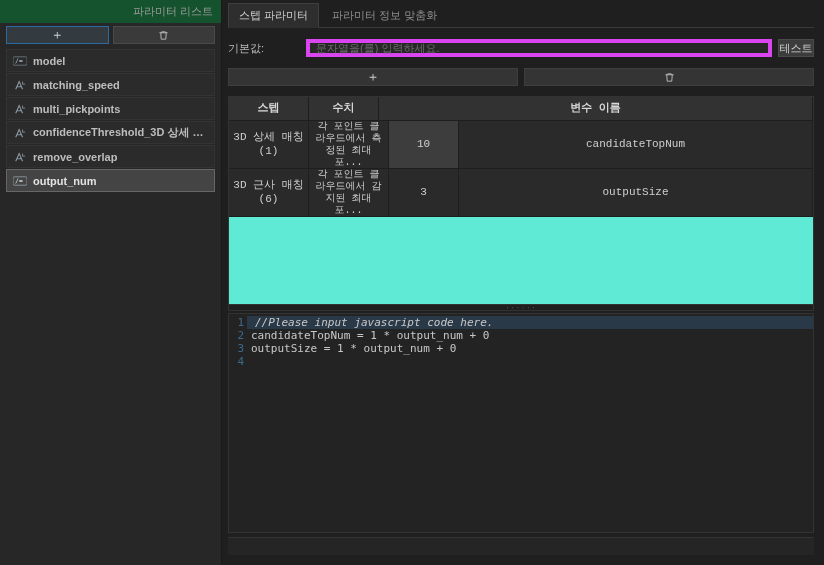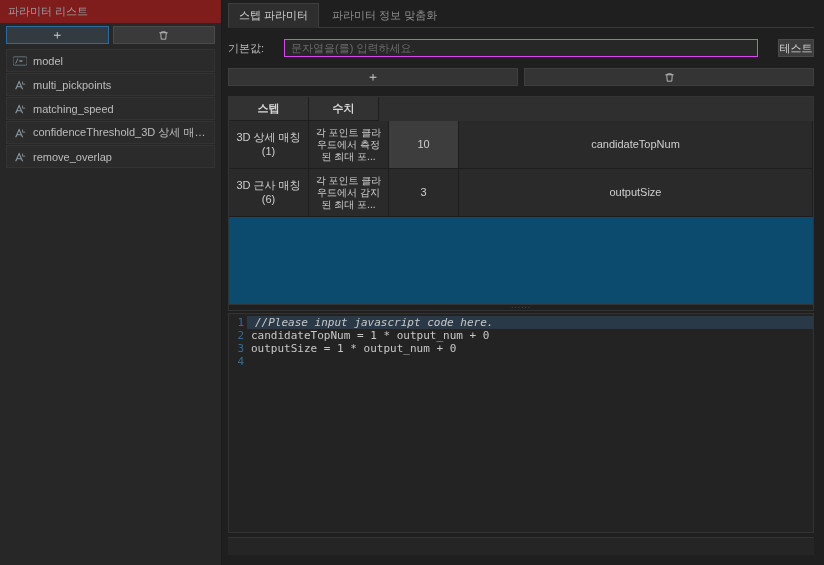--- a/index.html
+++ b/index.html
@@ -18,21 +18,22 @@
     height: 100%;
     background: #272727;
     border-right: 1px solid #1a1a1a;
     display: flex;
     flex-direction: column;
   }
   .left-title {
     padding: 4px 8px 4px 8px;
     color: #9a9a9a;
     font-size: 11px;
-    background: #7f1d1d;
+    background: #14532d;
+    text-align: right;
   }
   .left-btnrow {
     display: flex;
     gap: 4px;
     padding: 3px 6px 5px 6px;
   }
   .left-btnrow .btn-add,
   .left-btnrow .btn-del {
     flex: 1;
     height: 18px;
@@ -47,20 +48,21 @@
   }
   .left-btnrow .btn-add {
     border: 1px solid #2c6aa0;
     background: #333a40;
   }
   .param-list {
     display: flex;
     flex-direction: column;
     padding: 0 6px;
     gap: 1px;
+    font-weight: bold;
   }
   .param-item {
     height: 23px;
     display: flex;
     align-items: center;
     gap: 6px;
     padding: 0 6px;
     background: #2b2b2b;
     border: 1px solid #333;
     color: #bdbdbd;
@@ -109,35 +111,36 @@
   .tab.active {
     color: #cfcfcf;
     background: #2e2e2e;
     border: 1px solid #3f3f3f;
     border-bottom: 1px solid #2e2e2e;
     margin-bottom: -1px;
   }
   .default-row {
     display: flex;
     align-items: center;
-    gap: 20px;
+    gap: 6px;
     margin: 10px 0 10px 0;
     height: 20px;
   }
   .default-row .lbl { color: #bbbbbb; }
   .default-row .inp {
     flex: 1;
     height: 18px;
     background: #272727;
-    border: 1px solid #d946ef;
+    border: 4px solid #d946ef;
     color: #6a6a6a;
     font-size: 11px;
     padding: 0 6px;
     display: flex;
     align-items: center;
+    margin-left: 36px;
   }
   .default-row .test-btn {
     width: 36px;
     height: 18px;
     background: #3c3c3c;
     border: 1px solid #4a4a4a;
     color: #cfcfcf;
     display: flex;
     align-items: center;
     justify-content: center;
@@ -159,25 +162,26 @@
     display: flex;
     align-items: center;
     justify-content: center;
     cursor: pointer;
     font-size: 13px;
   }
 
   
   .table-wrap {
     border: 1px solid #333;
-    background: #0c4a6e;
+    background: #5eead4;
     flex: 0 0 215px;
     display: flex;
     flex-direction: column;
     overflow: hidden;
+    font-family: Liberation Mono, monospace;
   }
   .thead {
     display: flex;
     height: 24px;
     background: #2f2f2f;
   }
   .thead .th,
   .trow .td {
     border-right: 1px solid #1e1e1e;
     border-bottom: 1px solid #1e1e1e;
@@ -267,31 +271,31 @@
     </div>
 
 
     <div class="param-item">
       <span class="picon">
         <svg width="14" height="12" viewBox="0 0 16 14">
             <path d="M3 12 L7 3 L11 12 M4.5 9 h5" stroke="#8a98a2" stroke-width="1.3" fill="none"></path>
             <path d="M11 3 v3 h3" stroke="#8a98a2" stroke-width="1" fill="none"></path>
           </svg>
       </span>
-      <span>multi_pickpoints</span>
+      <span>matching_speed</span>
     </div>
 
     <div class="param-item">
       <span class="picon">
         <svg width="14" height="12" viewBox="0 0 16 14">
             <path d="M3 12 L7 3 L11 12 M4.5 9 h5" stroke="#8a98a2" stroke-width="1.3" fill="none"></path>
             <path d="M11 3 v3 h3" stroke="#8a98a2" stroke-width="1" fill="none"></path>
           </svg>
       </span>
-      <span>matching_speed</span>
+      <span>multi_pickpoints</span>
     </div>
 
     <div class="param-item">
       <span class="picon">
         <svg width="14" height="12" viewBox="0 0 16 14">
             <path d="M3 12 L7 3 L11 12 M4.5 9 h5" stroke="#8a98a2" stroke-width="1.3" fill="none"></path>
             <path d="M11 3 v3 h3" stroke="#8a98a2" stroke-width="1" fill="none"></path>
           </svg>
       </span>
       <span style="white-space:nowrap; overflow:hidden; text-overflow:ellipsis;">confidenceThreshold_3D 상세 매칭 (1)</span>
@@ -300,20 +304,29 @@
     <div class="param-item">
       <span class="picon">
         <svg width="14" height="12" viewBox="0 0 16 14">
             <path d="M3 12 L7 3 L11 12 M4.5 9 h5" stroke="#8a98a2" stroke-width="1.3" fill="none"></path>
             <path d="M11 3 v3 h3" stroke="#8a98a2" stroke-width="1" fill="none"></path>
           </svg>
       </span>
       <span>remove_overlap</span>
     </div>
 
+    <div class="param-item selected">
+      <span class="picon">
+        <svg width="14" height="12" viewBox="0 0 20 14">
+            <rect x="0" y="1" width="20" height="12" rx="2" fill="none" stroke="#9fb0ba" stroke-width="1"></rect>
+            <text x="3" y="10" font-size="9" fill="#cdd6db" font-family="monospace">/=</text>
+          </svg>
+      </span>
+      <span>output_num</span>
+    </div>
   </div>
 </div>
 
 <div class="right">
   <div class="tabs">
     <div class="tab active">스텝 파라미터</div>
     <div class="tab">파라미터 정보 맞춤화</div>
   </div>
 
   <div class="default-row">
@@ -328,20 +341,21 @@
       <svg width="11" height="11" viewBox="0 0 24 24" fill="none" stroke="#bfbfbf" stroke-width="2">
           <path d="M3 6h18M8 6V4h8v2M6 6l1 14h10l1-14"></path>
         </svg>
     </div>
   </div>
 
   <div class="table-wrap">
     <div class="thead">
       <div class="th col-step">스텝</div>
       <div class="th col-val">수치</div>
+      <div class="th col-var">변수 이름</div>
     </div>
     <div class="tbody">
       <div class="trow">
         <div class="td col-step">3D 상세 매칭 (1)</div>
         <div class="td col-param">각 포인트 클라우드에서 측정된 최대 포...</div>
         <div class="td col-val sel">10</div>
         <div class="td col-var">candidateTopNum</div>
       </div>
       <div class="trow">
         <div class="td col-step">3D 근사 매칭 (6)</div>

